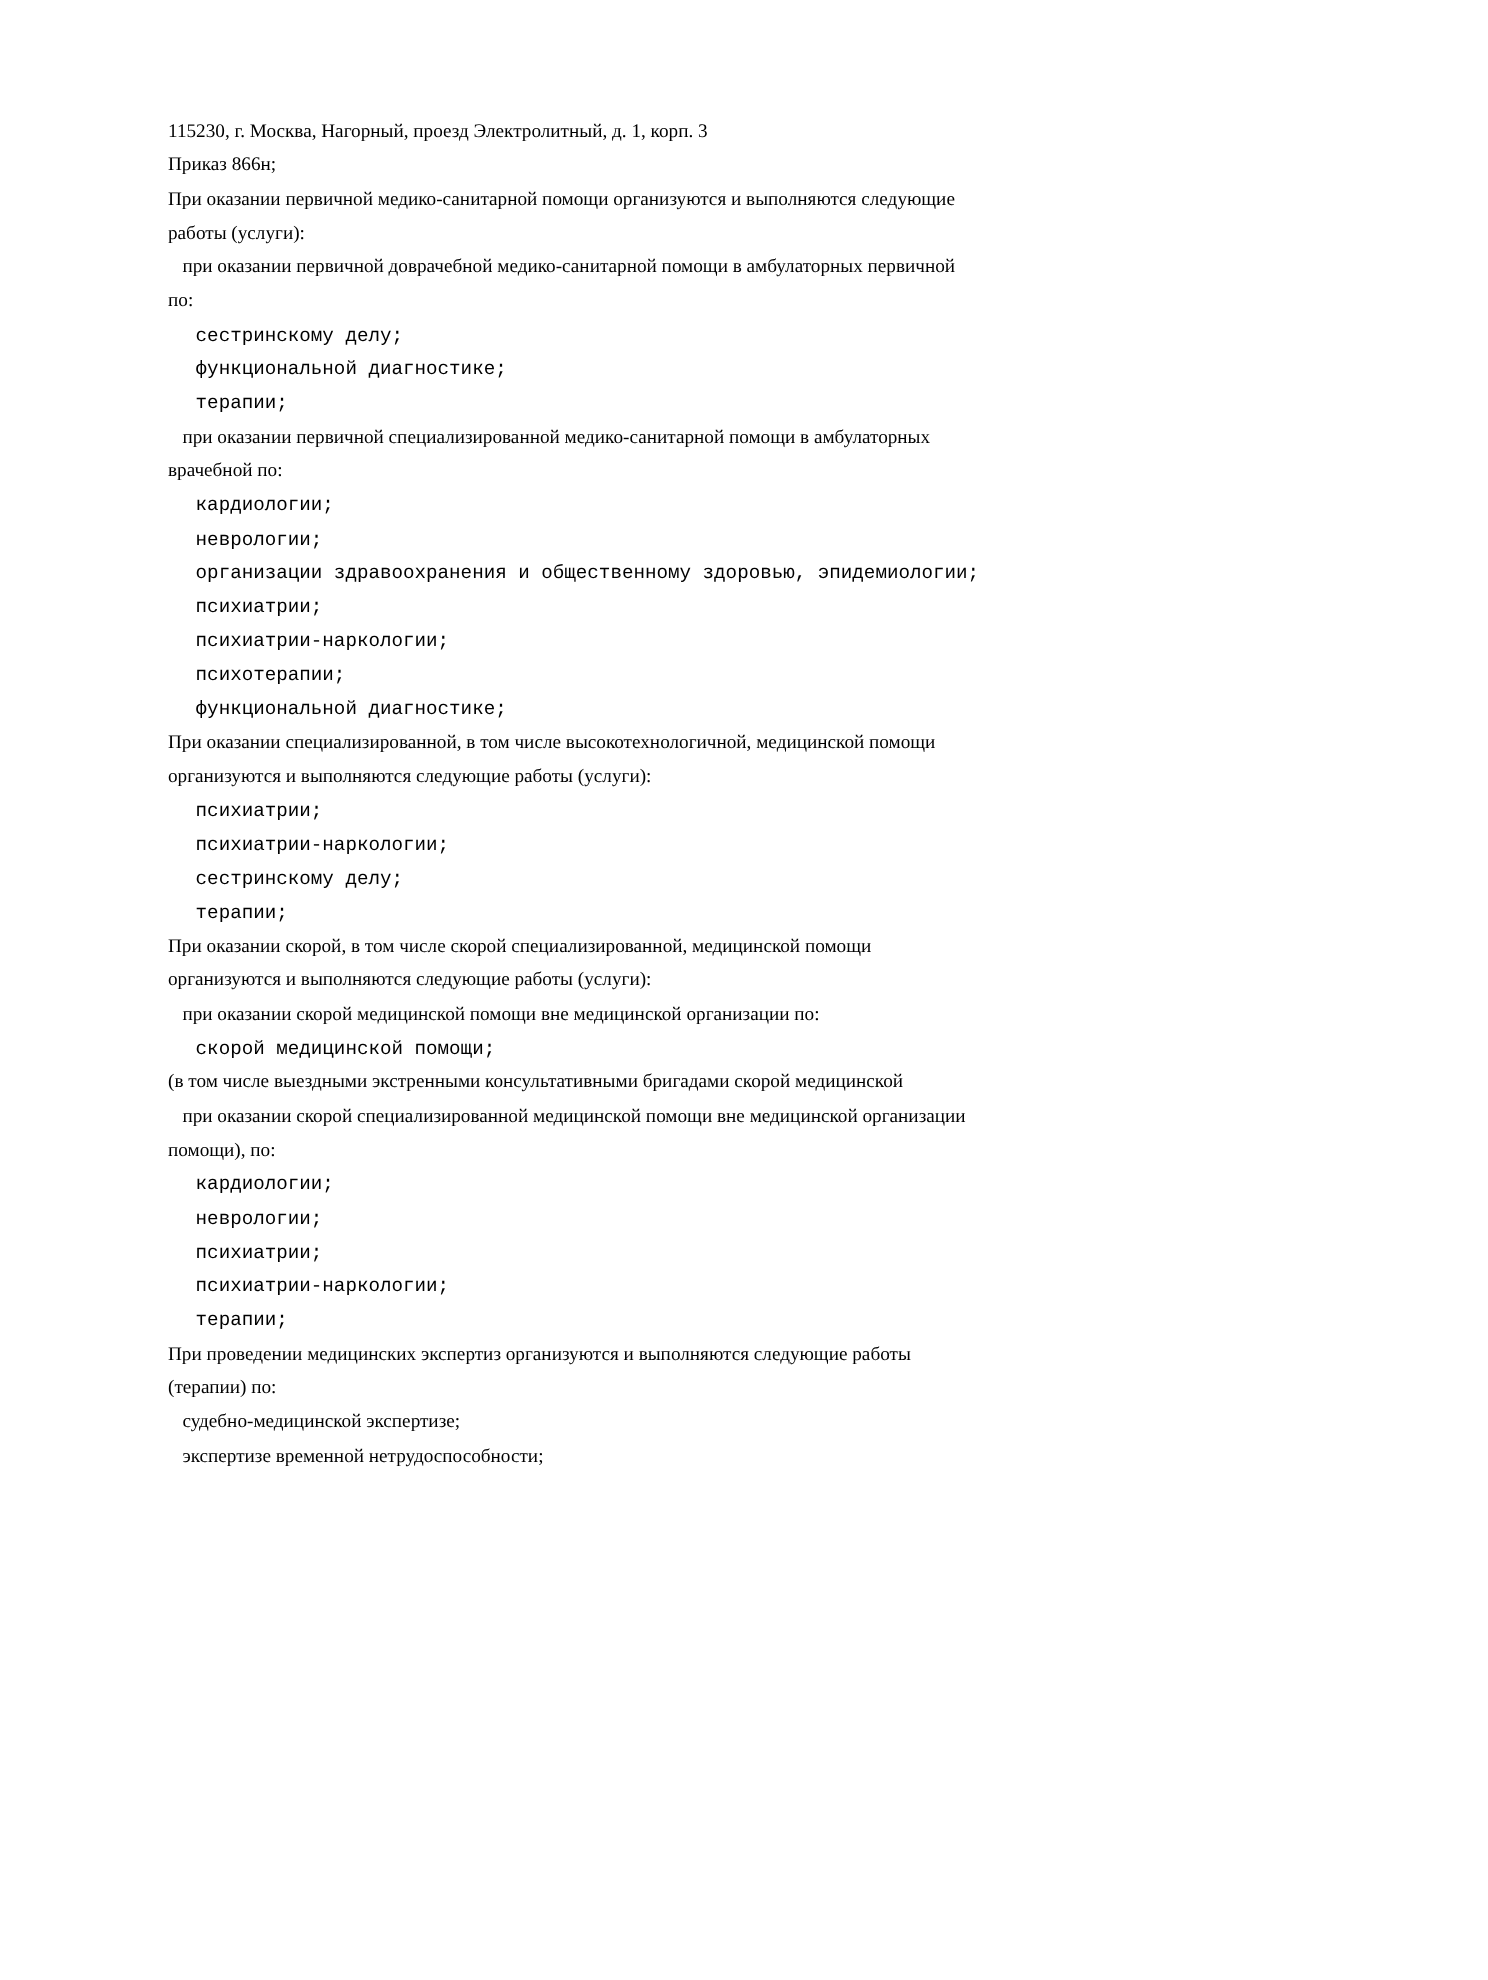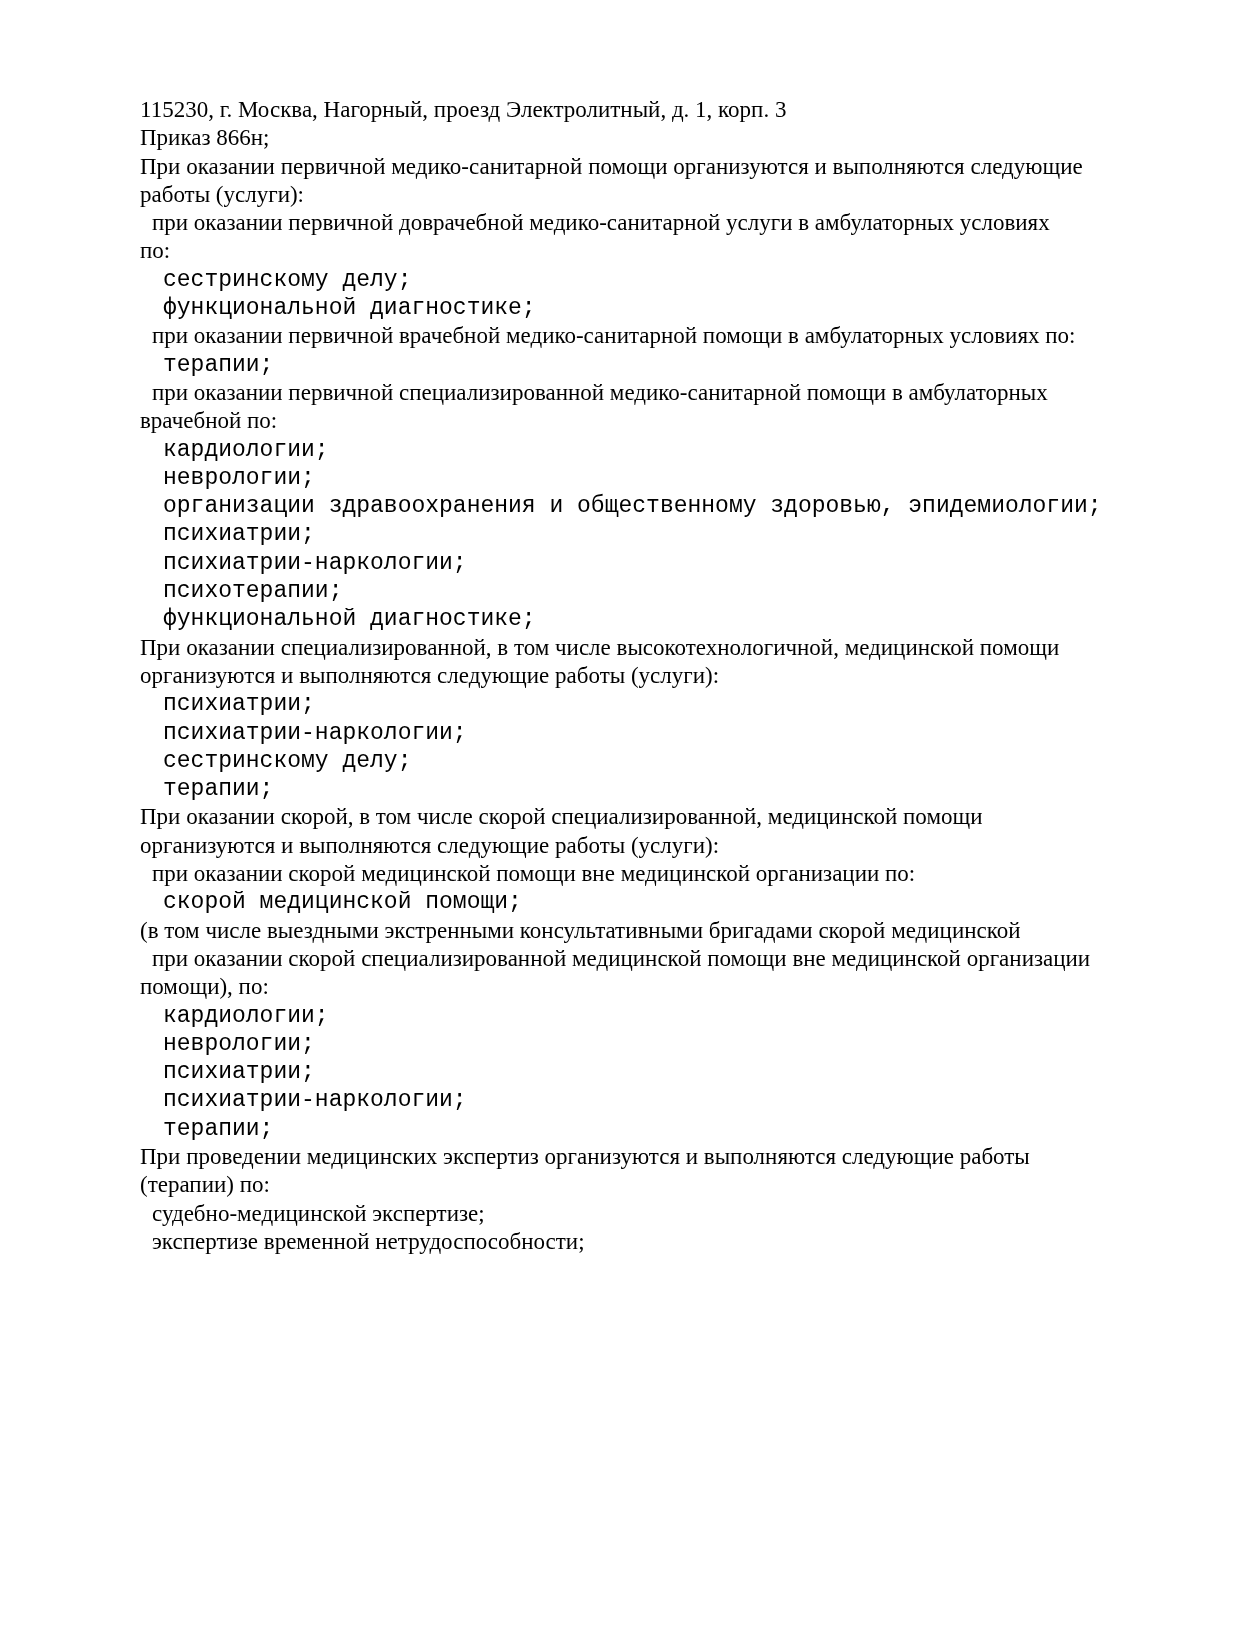--- a/index.html
+++ b/index.html
@@ -13,46 +13,45 @@
     height: 1650px;
     background: #ffffff;
     overflow: hidden;
   }
   .doc-text {
     position: absolute;
     left: 140px;
     top: 96px;
     right: 60px;
     font-family: "Liberation Serif", "DejaVu Serif", serif;
-    font-size: 23px;
+    font-size: 16px;
     line-height: 28.3px;
     color: #000000;
   }
   .line {
     white-space: nowrap;
     height: 28.3px;
   }
   .indent-0 { padding-left: 0; }
   .indent-1 { padding-left: 12px; }
   .indent-2 { padding-left: 23px; font-family: Liberation Mono, monospace; }
 </style>
 </head>
 <body>
 
 <div class="page">
   <div class="doc-text" id="doc-lines">
       <div class="line indent-0">115230, г. Москва, Нагорный, проезд Электролитный, д. 1, корп. 3</div>
       <div class="line indent-0">Приказ 866н;</div>
       <div class="line indent-0">При оказании первичной медико-санитарной помощи организуются и выполняются следующие</div>
       <div class="line indent-0">работы (услуги):</div>
-      <div class="line indent-1">при оказании первичной доврачебной медико-санитарной услуги в амбулаторных условиях</div>
+      <div class="line indent-1">при оказании первичной доврачебной медико-санитарной помощи в амбулаторных первичной</div>
       <div class="line indent-0">по:</div>
       <div class="line indent-2">сестринскому делу;</div>
       <div class="line indent-2">функциональной диагностике;</div>
-      <div class="line indent-1">при оказании первичной врачебной медико-санитарной помощи в амбулаторных условиях по:</div>
       <div class="line indent-2">терапии;</div>
       <div class="line indent-1">при оказании первичной специализированной медико-санитарной помощи в амбулаторных</div>
       <div class="line indent-0">врачебной по:</div>
       <div class="line indent-2">кардиологии;</div>
       <div class="line indent-2">неврологии;</div>
       <div class="line indent-2">организации здравоохранения и общественному здоровью, эпидемиологии;</div>
       <div class="line indent-2">психиатрии;</div>
       <div class="line indent-2">психиатрии-наркологии;</div>
       <div class="line indent-2">психотерапии;</div>
       <div class="line indent-2">функциональной диагностике;</div>

